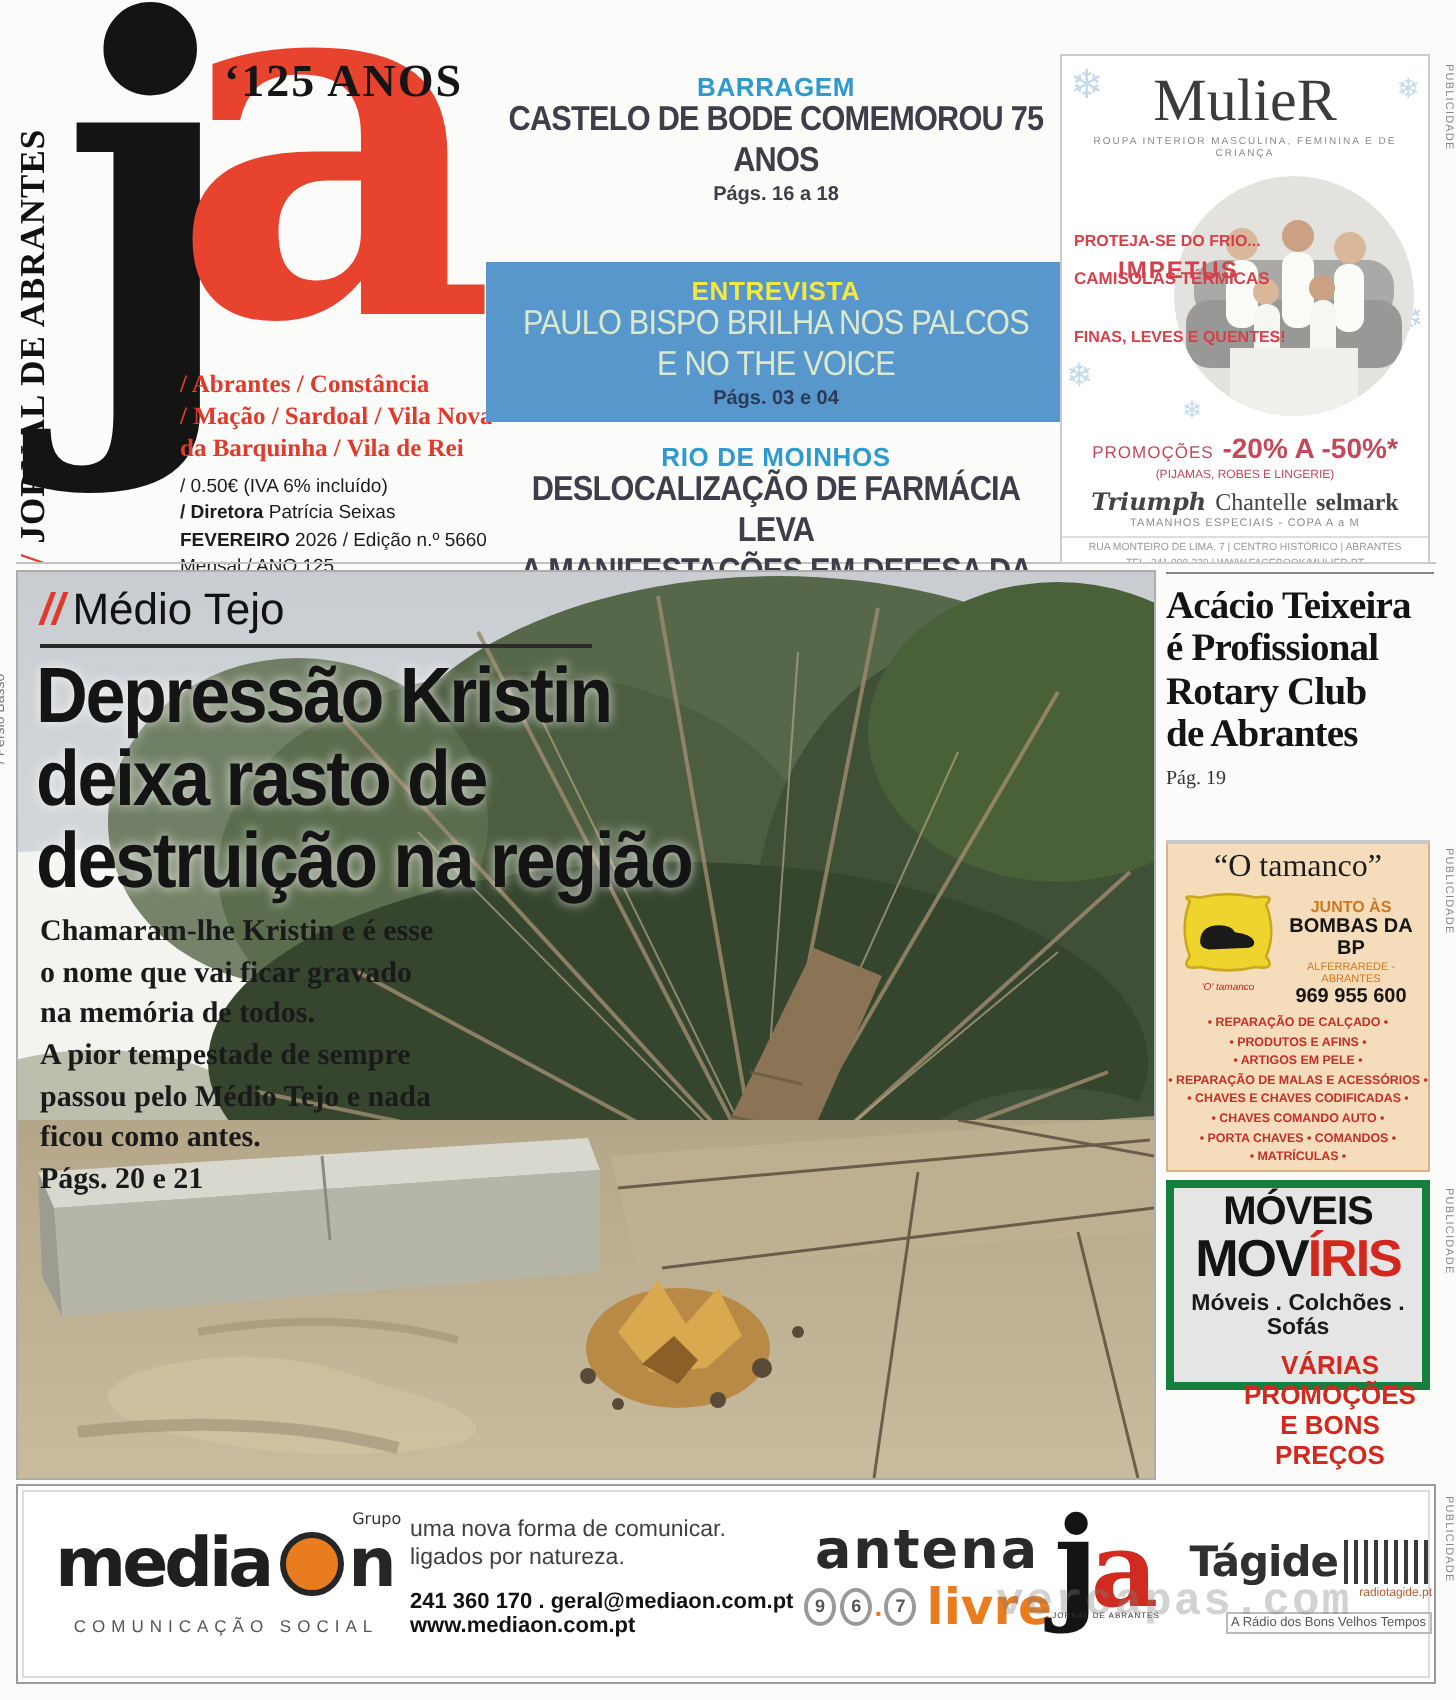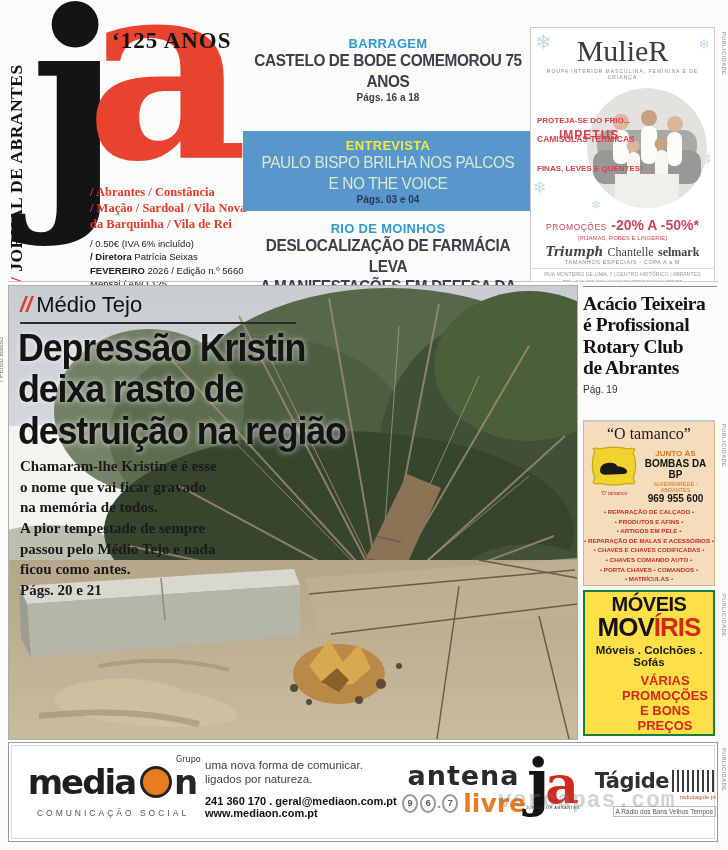--- a/index.html
+++ b/index.html
@@ -70,35 +70,35 @@
   .headline{position:absolute;left:18px;top:327px;font-size:37px;font-weight:bold;color:#141414;
             line-height:1.06;letter-spacing:-1.2px;text-shadow:0 0 6px rgba(255,255,255,.8);
             transform:scale(.97,1.06);transform-origin:left top;}
   .lead{position:absolute;left:20px;top:456px;width:250px;font-family:"Liberation Serif",serif;
         font-weight:bold;font-size:15px;line-height:1.38;color:#1a1a1a;}
 
   
   .rotary{position:absolute;left:583px;top:286px;width:134px;border-top:1px solid #888;padding-top:6px;}
   .rotary-title{font-family:"Liberation Serif",serif;font-weight:bold;font-size:19.5px;
                 line-height:1.1;color:#141414;letter-spacing:-0.4px;}
-  .rotary-page{font-size:10px;color:#333;margin-top:5px;}
+  .rotary-page{font-size:10px;color:#333;margin-top:5px;font-family:Liberation Serif, serif;}
   .tamanco{position:absolute;left:583px;top:420px;width:132px;height:166px;background:#f5dcba;
            border:1px solid #d9b189;box-sizing:border-box;text-align:center;border-top:2px solid #c9c9c9;}
   .tamanco-title{font-family:"Liberation Serif",serif;font-size:16px;color:#1d1d1d;margin-top:3px;}
   .tam-row{display:flex;align-items:flex-start;padding:2px 3px 0 4px;}
   .tam-logo{width:52px;flex:0 0 52px;position:relative;}
   .tam-logo .cap{display:block;font-size:5px;color:#cc2222;font-style:italic;margin-top:-3px;}
   .tam-info{flex:1;text-align:center;}
   .tam-junto{font-size:8px;font-weight:bold;color:#d07820;margin-top:4px;}
   .tam-bombas{font-size:10px;font-weight:bold;color:#151515;}
   .tam-loc{font-size:5.5px;color:#d07820;margin-top:1px;}
   .tam-phone{font-size:10px;font-weight:bold;color:#151515;}
   .tam-services{font-size:6.2px;font-weight:bold;color:#c03028;line-height:1.55;margin-top:3px;}
-  .moviris{position:absolute;left:583px;top:590px;width:132px;height:146px;background:#fde047;
-           border:2px solid #15803d;box-sizing:border-box;text-align:center;}
+  .moviris{position:absolute;left:583px;top:590px;width:132px;height:105px;background:#e5e5e5;
+           border:4px solid #15803d;box-sizing:border-box;text-align:center;}
   .mov-l1{font-size:20px;font-weight:bold;color:#141414;letter-spacing:-0.5px;margin-top:2px;line-height:1;}
   .mov-l2{font-size:26px;font-weight:bold;letter-spacing:-1px;color:#141414;line-height:1;}
   .mov-l2 .red{color:#d2281e;}
   .mov-prod{font-size:11.5px;font-weight:bold;color:#1a1a1a;margin-top:4px;}
   .mov-promo{font-size:13px;font-weight:bold;color:#d2281e;line-height:1.15;margin-top:6px;padding-left:32px;}
   .mov-phone{font-size:12px;font-weight:bold;color:#141414;margin-top:6px;}
   .mov-loc{font-size:11px;font-weight:bold;color:#141414;}
   .mov-note{font-size:8px;color:#1a1a1a;margin-top:2px;line-height:1.3;}
 
   

